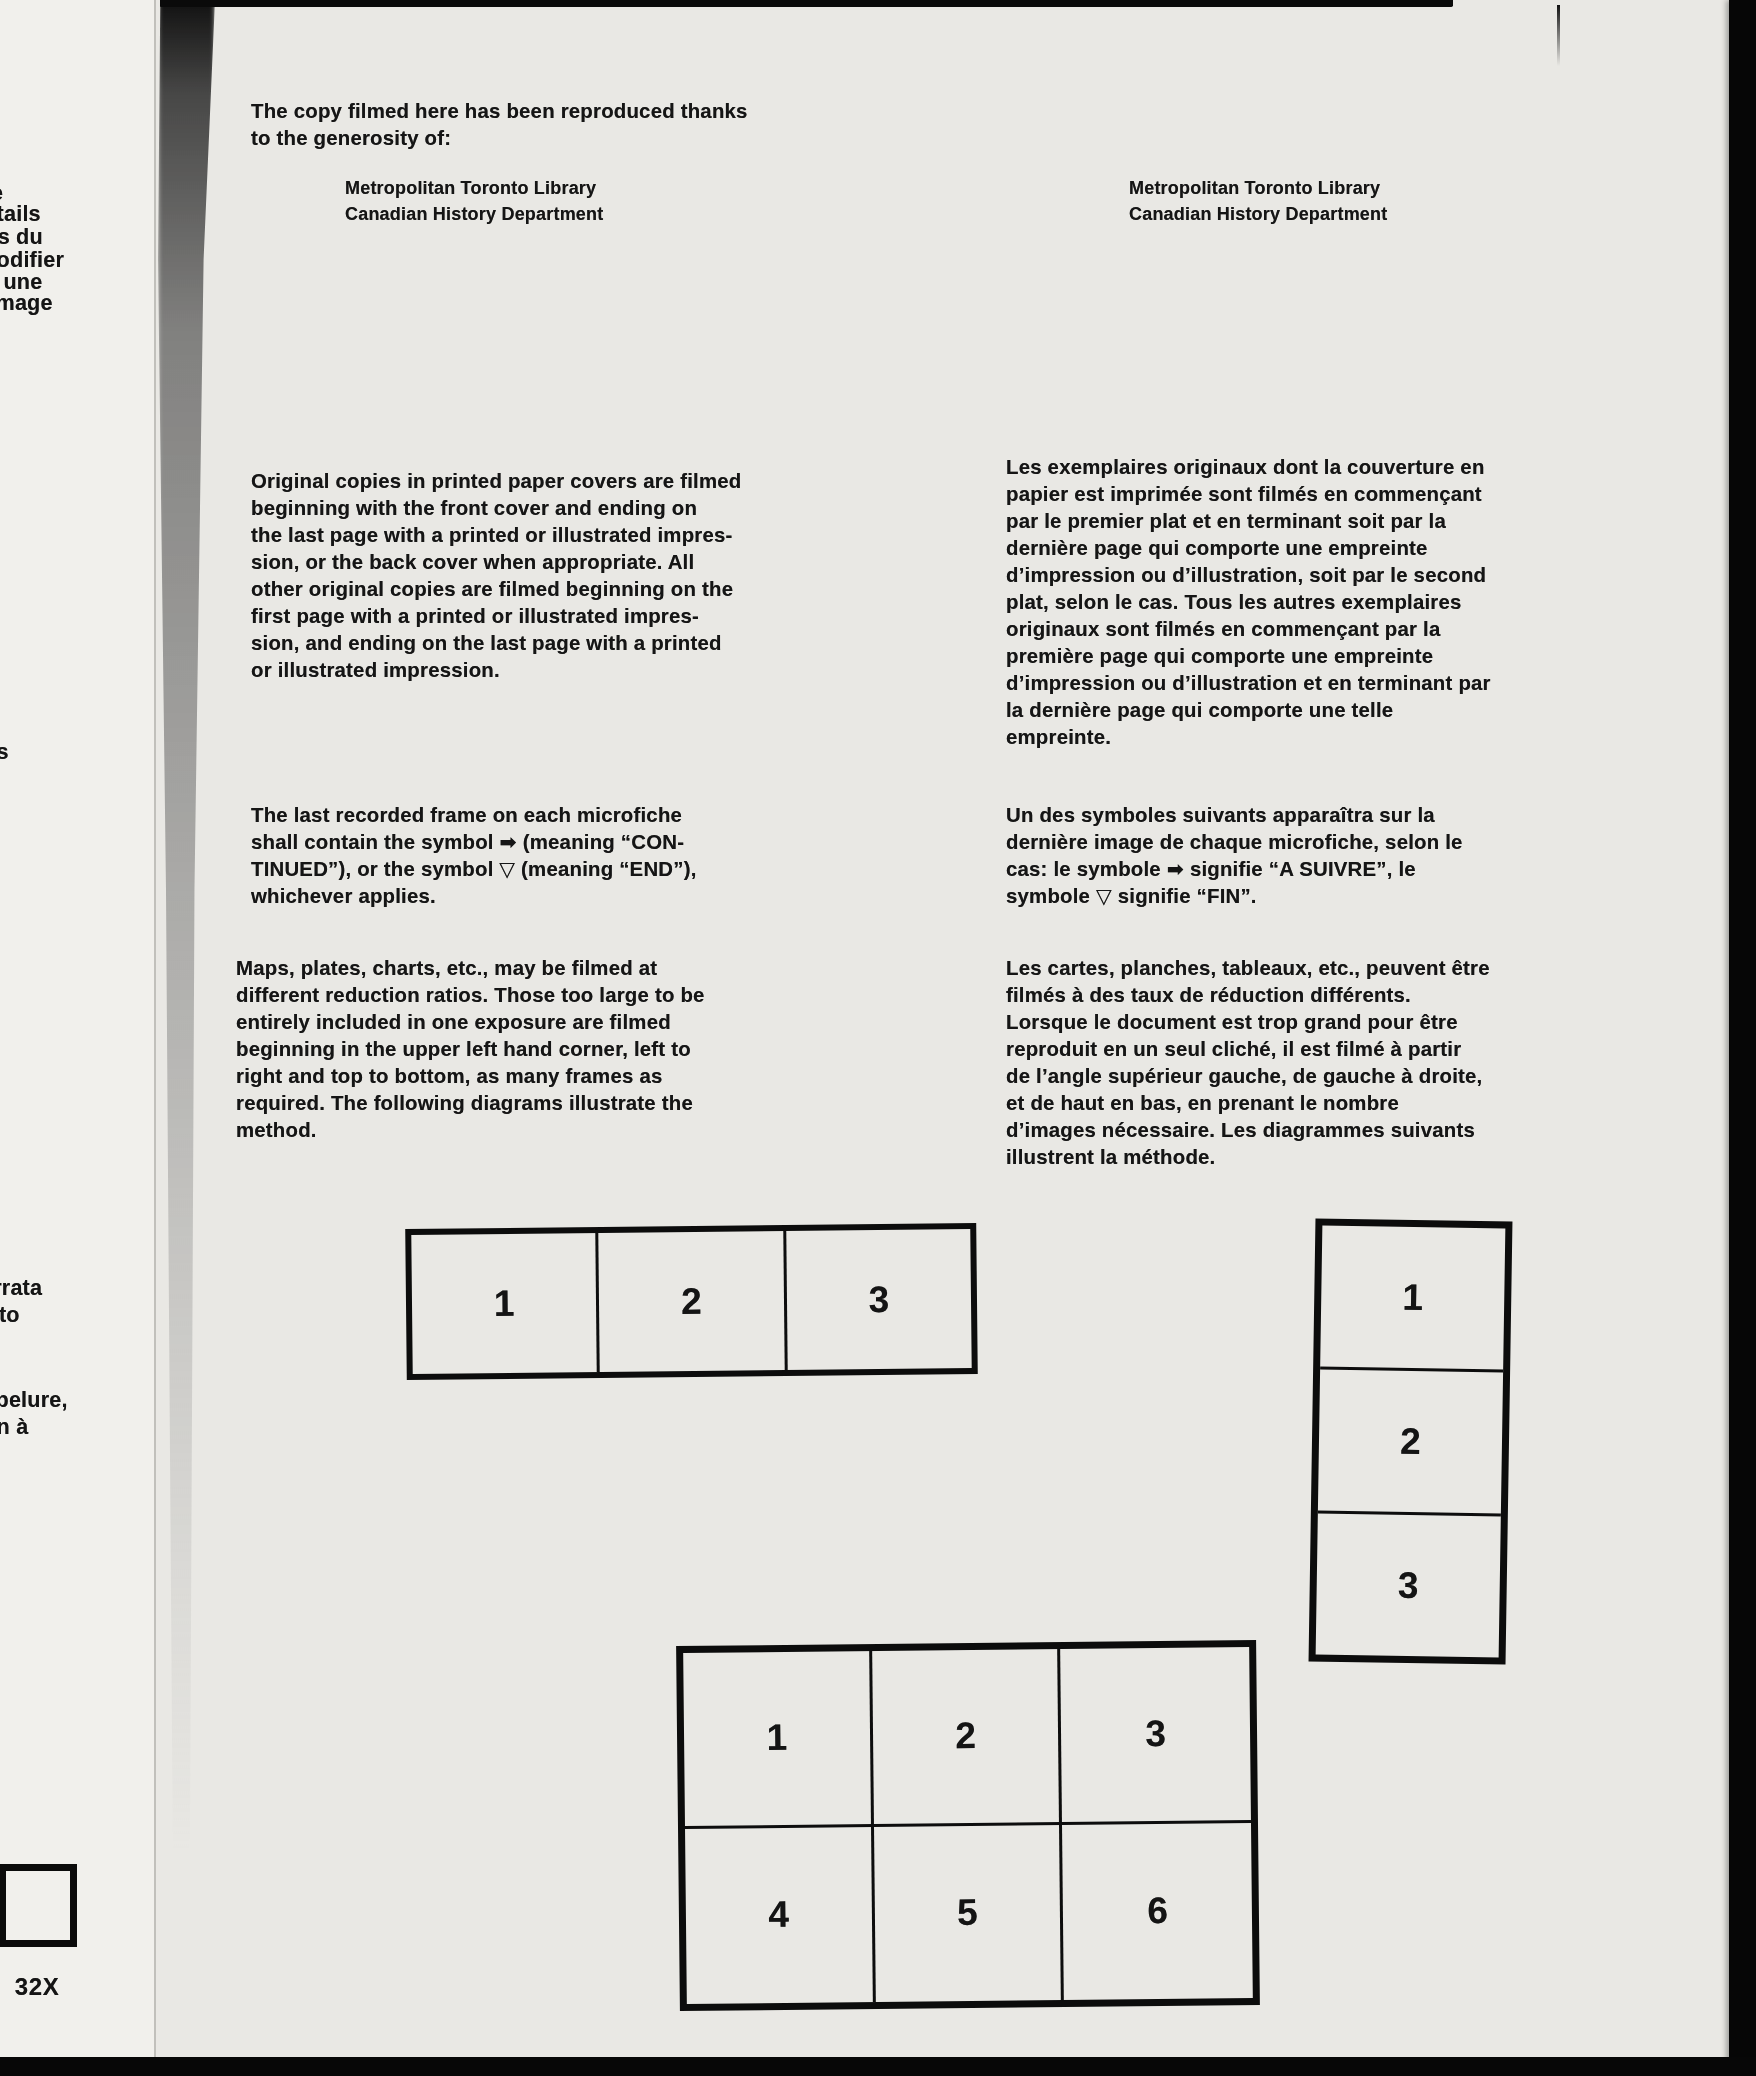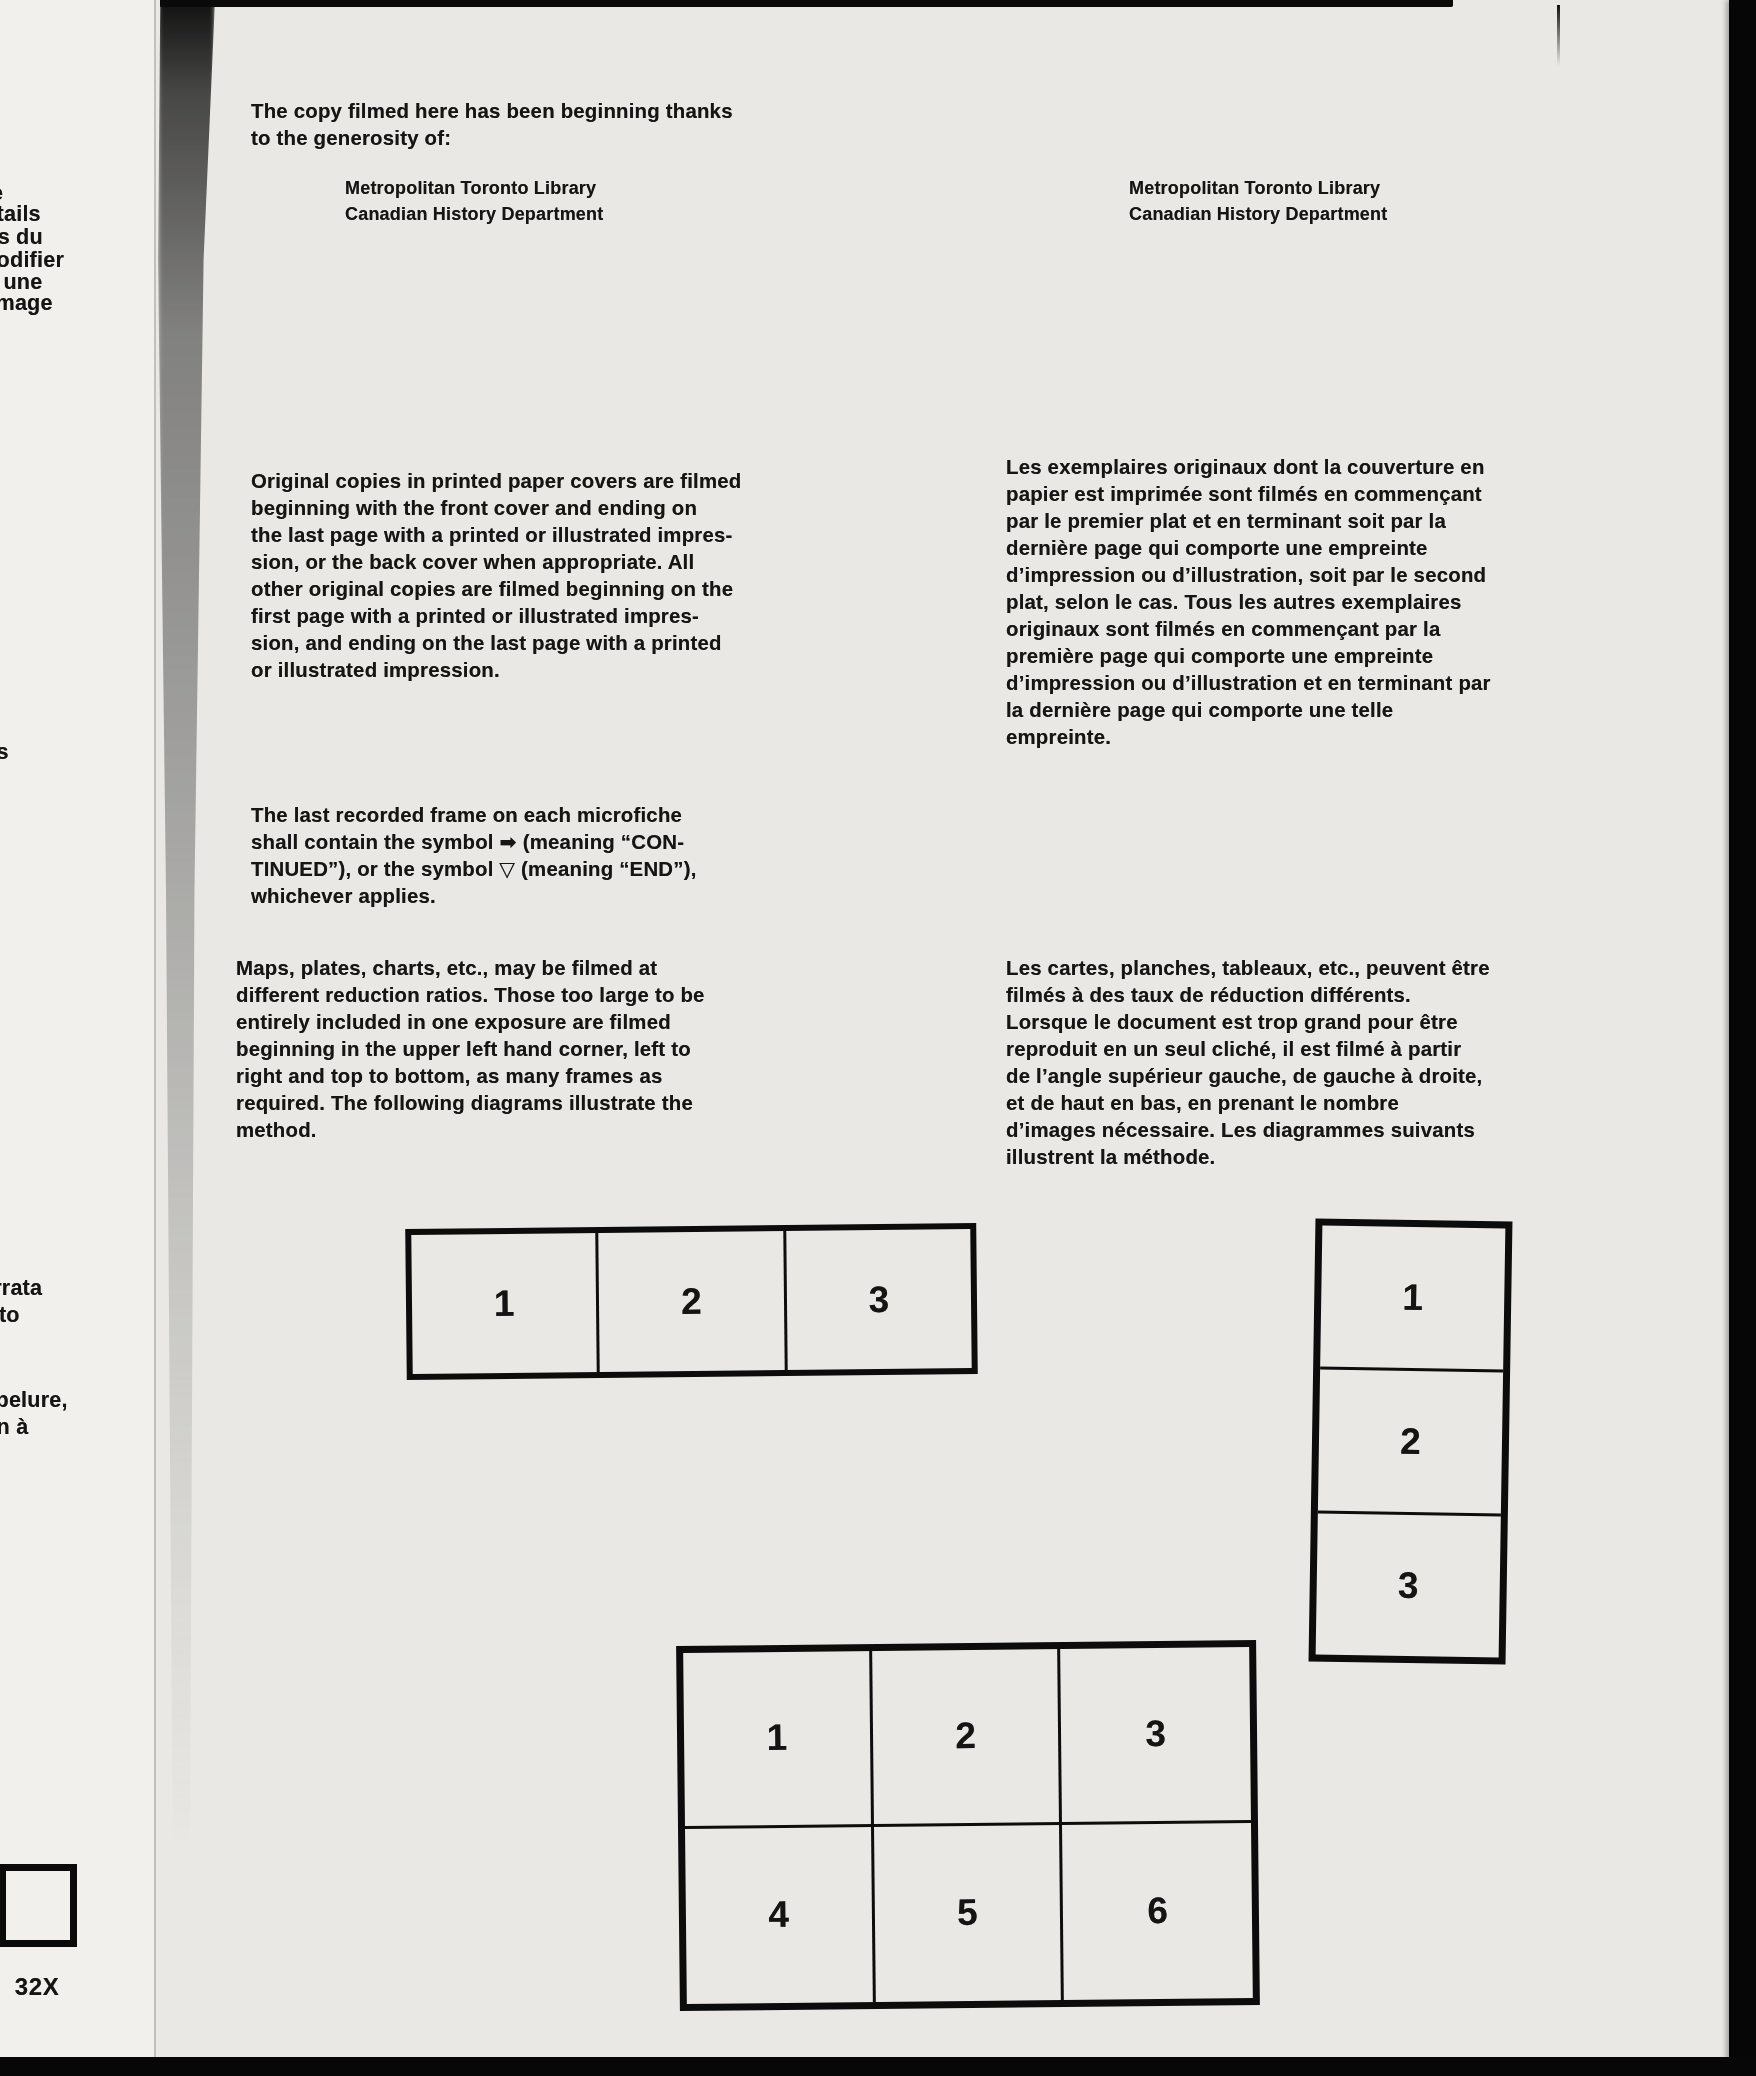--- a/index.html
+++ b/index.html
@@ -78,21 +78,21 @@
   <p class="frag" style="left:-3.4px;top:248px">odifier</p>
   <p class="frag" style="left:3.4px;top:270px">une</p>
   <p class="frag" style="left:-4.5px;top:291px">mage</p>
 
   <p class="frag" style="left:-3.4px;top:740px">s</p>
   <p class="frag" style="left:-6.8px;top:1276px">rrata</p>
   <p class="frag" style="left:-1.1px;top:1303px">to</p>
   <p class="frag" style="left:-4.5px;top:1388px">pelure,</p>
   <p class="frag" style="left:-3.4px;top:1415px">n à</p>
 
-  <p class="para" style="left:251px;top:98px;width:704px">The copy filmed here has been beginning thanks
+  <p class="para" style="left:251px;top:98px;width:704px">The copy filmed here has been reproduced thanks
 to the generosity of:</p>
   <p class="para credit" style="left:345px;top:175px;width:568px">Metropolitan Toronto Library
 Canadian History Department</p>
   <p class="para" style="left:251px;top:468px;width:704px">Original copies in printed paper covers are filmed
 beginning with the front cover and ending on
 the last page with a printed or illustrated impres-
 sion, or the back cover when appropriate. All
 other original copies are filmed beginning on the
 first page with a printed or illustrated impres-
 sion, and ending on the last page with a printed
@@ -115,20 +115,24 @@
 papier est imprimée sont filmés en commençant
 par le premier plat et en terminant soit par la
 dernière page qui comporte une empreinte
 d’impression ou d’illustration, soit par le second
 plat, selon le cas. Tous les autres exemplaires
 originaux sont filmés en commençant par la
 première page qui comporte une empreinte
 d’impression ou d’illustration et en terminant par
 la dernière page qui comporte une telle
 empreinte.</p>
+  <p class="para" style="left:1006px;top:802px;width:716px">Un des symboles suivants apparaîtra sur la
+dernière image de chaque microfiche, selon le
+cas: le symbole ➡ signifie “A SUIVRE”, le
+symbole ▽ signifie “FIN”.</p>
   <p class="para" style="left:1006px;top:955px;width:716px">Les cartes, planches, tableaux, etc., peuvent être
 filmés à des taux de réduction différents.
 Lorsque le document est trop grand pour être
 reproduit en un seul cliché, il est filmé à partir
 de l’angle supérieur gauche, de gauche à droite,
 et de haut en bas, en prenant le nombre
 d’images nécessaire. Les diagrammes suivants
 illustrent la méthode.</p>
 
   <div class="diagram diag-h">

